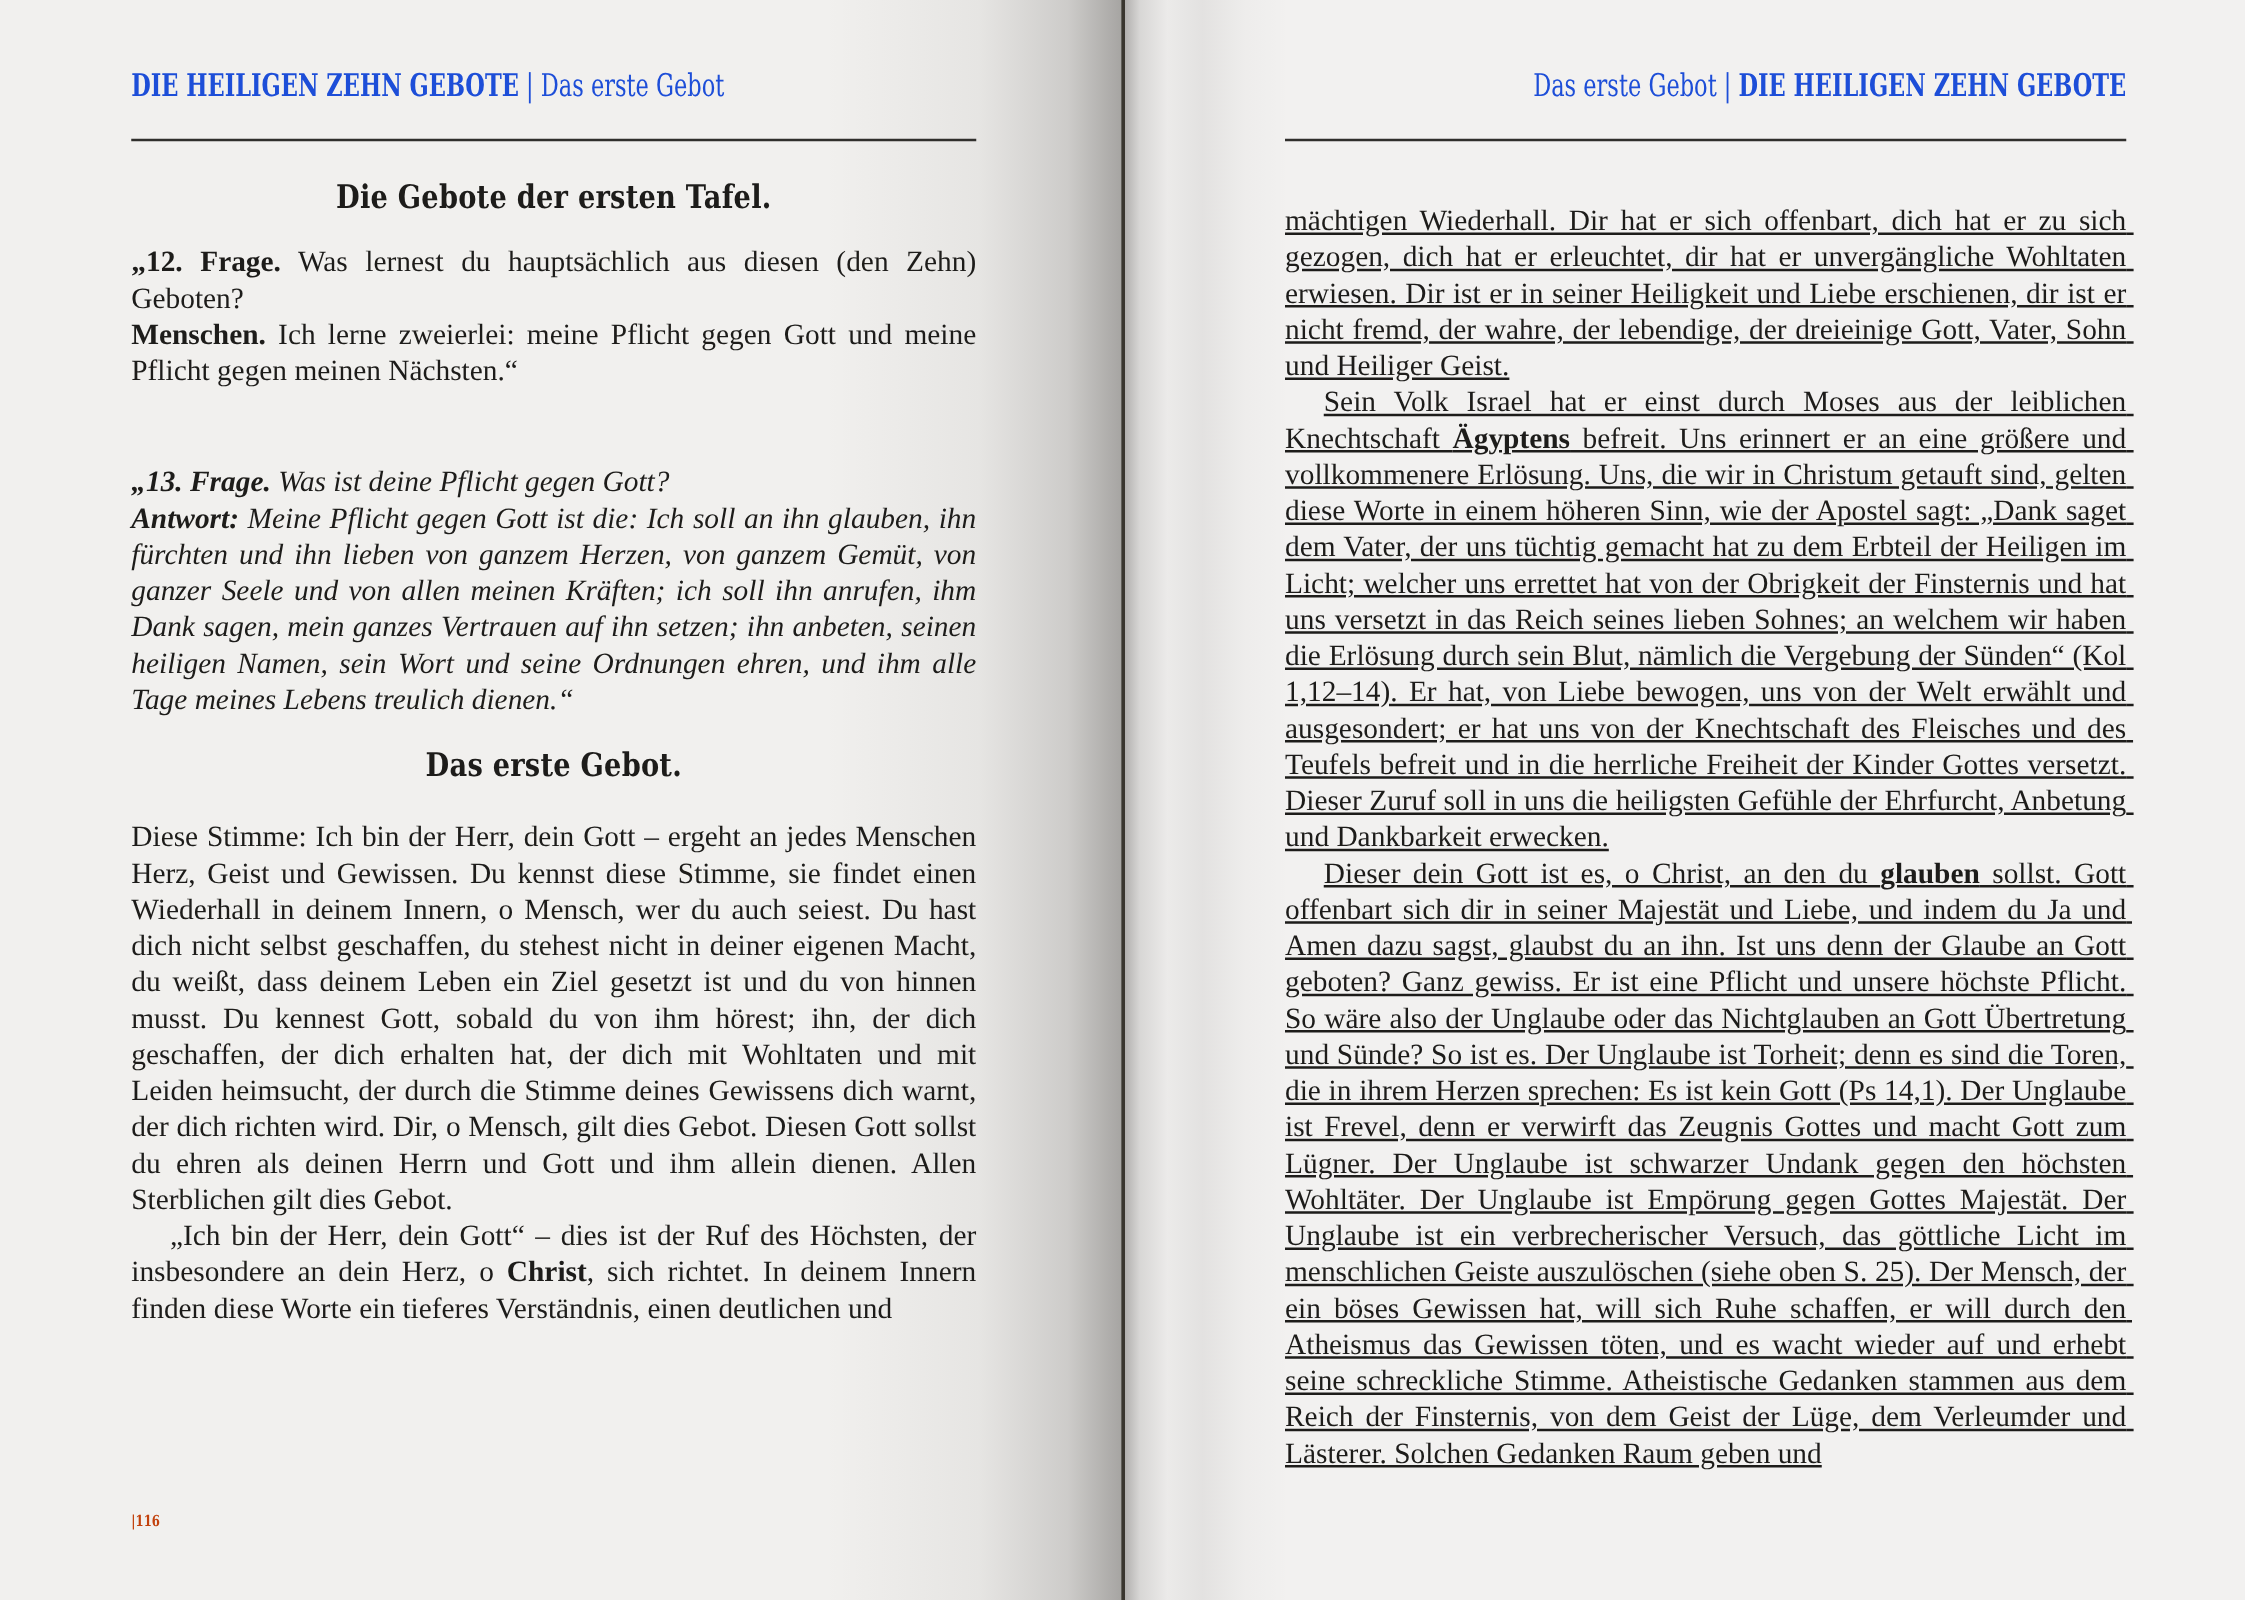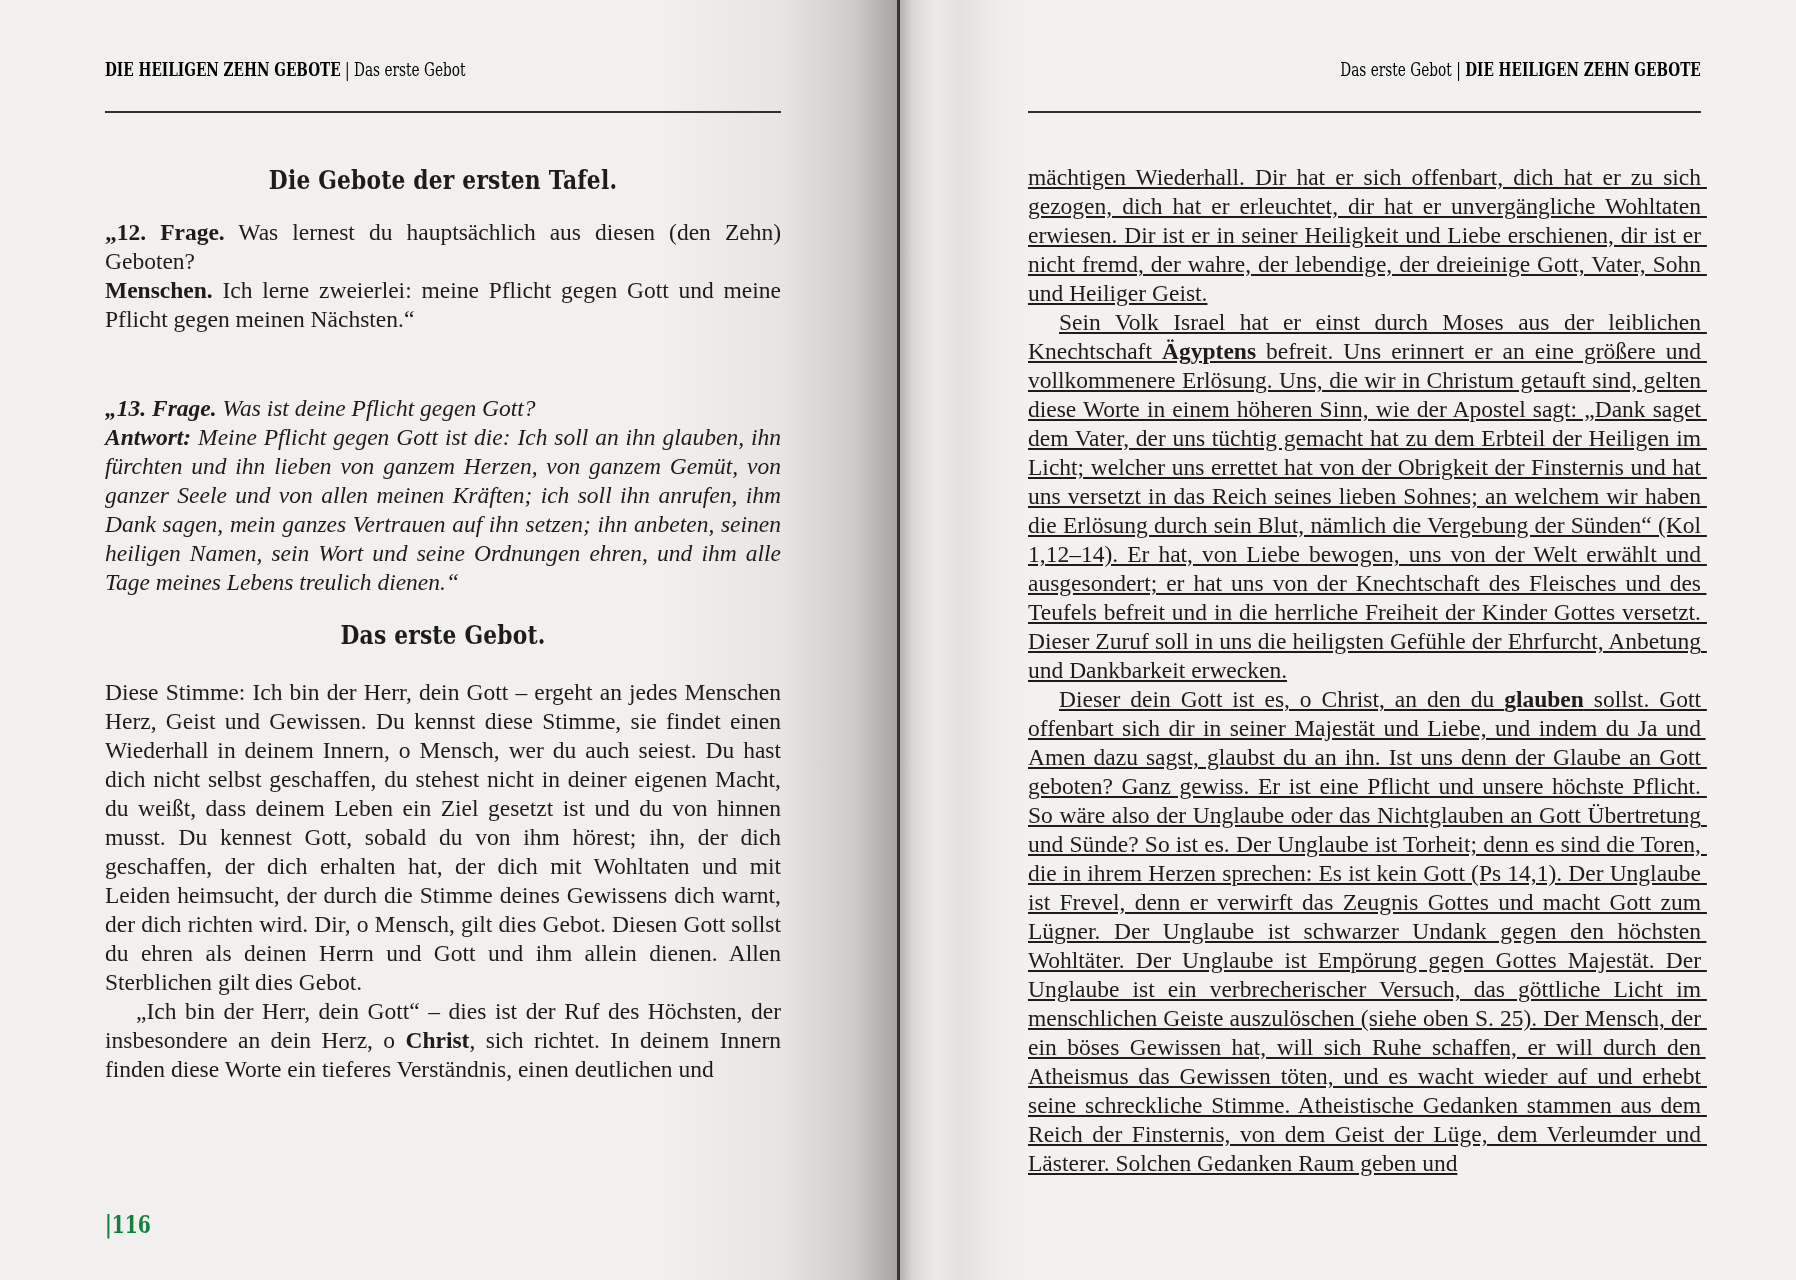--- a/index.html
+++ b/index.html
@@ -27,58 +27,58 @@
       rgba(28,25,22,0.07) 62px,
       rgba(28,25,22,0.02) 96px,
       rgba(28,25,22,0) 132px);
   }
   .col{position:absolute;top:0;height:100%;z-index:2;}
   .col-left{left:105px;width:676px;}
   .col-right{left:1028px;width:673px;}
 
   .runhead{
     position:absolute;top:57px;width:100%;
-    font-family:"DejaVu Serif",serif;font-size:19px;line-height:24px;
-    color:#000000;white-space:nowrap;
+    font-family:"DejaVu Serif",serif;font-size:25px;line-height:24px;
+    color:#1d4ed8;white-space:nowrap;
   }
   .runhead .cond{display:inline-block;transform:scaleX(0.72);}
   .runhead-left{text-align:left;}
   .runhead-left .cond{transform-origin:left center;}
   .runhead-right{text-align:right;}
   .runhead-right .cond{transform-origin:right center;}
 
   .rule{position:absolute;top:111px;left:0;width:100%;height:2px;background:#302f2c;}
 
   .pagebody{
     position:absolute;top:113px;left:0;width:100%;
     font-family:"Liberation Serif",serif;font-size:23.5px;line-height:29px;
     color:#1d1c1a;
   }
-  .pagebody-left{padding-top:50px;}
+  .pagebody-left{padding-top:28px;}
   .pagebody-right{padding-top:50px;text-decoration:underline;}
 
   .pagebody p{margin:0;text-align:justify;white-space:pre-wrap;
     text-justify:inter-word;hyphens:manual;}
   p.heading{
     text-align:center;white-space:normal;
     font-family:"DejaVu Serif",serif;font-weight:bold;
     font-size:26px;line-height:34px;letter-spacing:0.2px;
     transform:scaleX(0.84);margin:0 0 21px;
   }
   p.heading.mid{margin:21px 0 26px;}
   p.qa{margin-bottom:60px;}
   p.qa.last{margin-bottom:0;font-style:italic;}
   p.commandment{font-weight:bold;font-style:italic;margin:0 0 23px;}
   p.indent{text-indent:31px;}
   .b{font-weight:bold;}
 
   .footer{
     position:absolute;top:1210px;width:100%;
-    font-family:"DejaVu Serif",serif;font-weight:bold;font-size:24px;
-    color:#15803d;white-space:nowrap;
+    font-family:"DejaVu Serif",serif;font-weight:bold;font-size:12px;
+    color:#c2410c;white-space:nowrap;
   }
   .footer .cond{display:inline-block;transform:scaleX(0.78);}
   .footer-left{text-align:left;}
   .footer-left .cond{transform-origin:left center;}
   .footer-right{text-align:right;}
   .footer-right .cond{transform-origin:right center;}
 </style>
 </head>
 <body>
 

